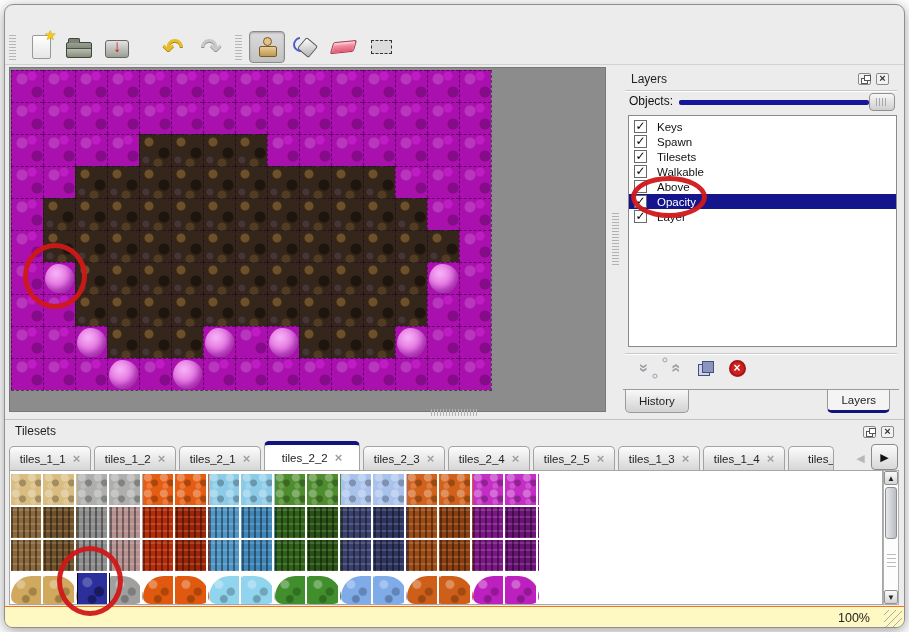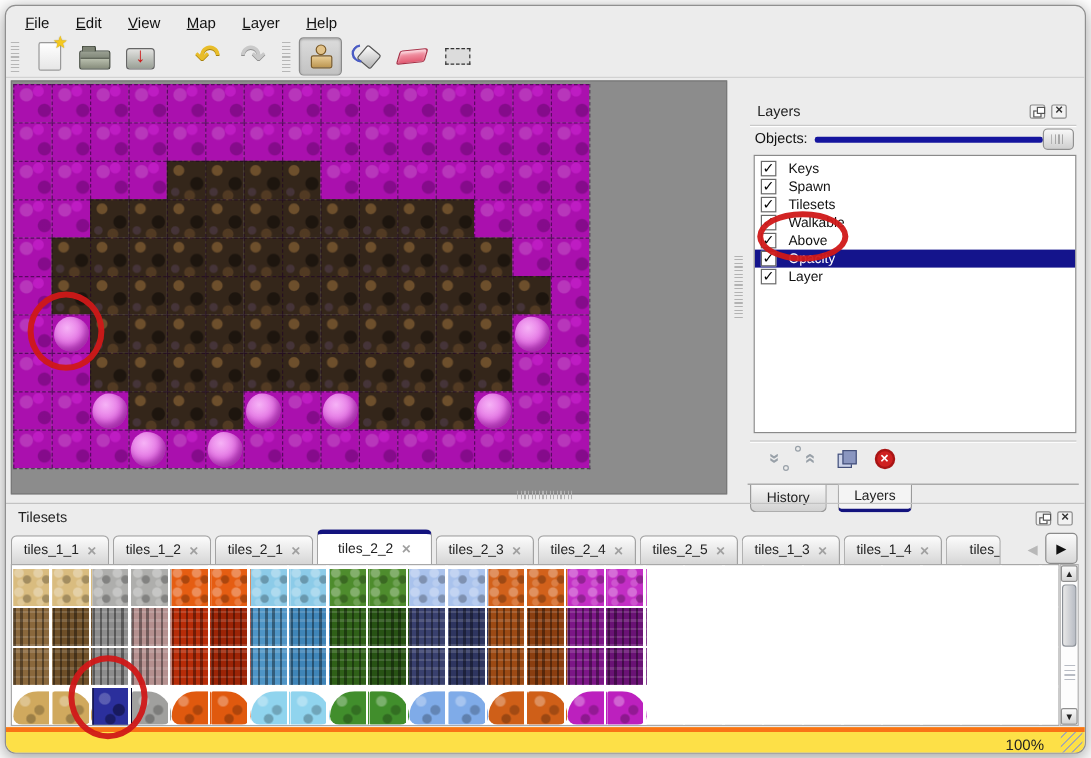--- a/index.html
+++ b/index.html
@@ -54,21 +54,21 @@
   .tile.p { background-color:#aa10ae; }
   .tile.p::after { content:""; position:absolute; inset:1px; border-radius:46% 54% 50% 50% / 52% 46% 54% 48%;
     background:radial-gradient(circle at 38% 32%, #f6b2f6, #e372e3 52%, #c83cc8 96%);
     box-shadow:inset -3px -4px 6px rgba(120,10,130,.55); }
   
   .vsplit-grip { position:absolute; left:607px; top:208px; width:7px; height:52px;
     background:repeating-linear-gradient(0deg,#b2b2b2 0 1px,transparent 1px 3px); }
   .hsplit-grip { position:absolute; left:426px; top:404px; width:46px; height:7px;
     background:repeating-linear-gradient(90deg,#b2b2b2 0 1px,transparent 1px 3px); }
   
-  .layers-panel { position:absolute; left:618px; top:76px; width:276px; height:346px; }
+  .layers-panel { position:absolute; left:618px; top:62px; width:276px; height:346px; }
   .panel-title { font-size:12px; color:#222; }
   .layers-panel .panel-title { position:absolute; left:8px; top:5px; }
   .mini { position:absolute; width:13px; height:12px; border:1px solid #8a8a8a; background:#f2f2f2; border-radius:2px; }
   .mini-restore::before { content:""; position:absolute; left:2px; top:4px; width:5px; height:4px; border:1px solid #555; background:#fff; }
   .mini-restore::after  { content:""; position:absolute; left:5px; top:1px; width:5px; height:4px; border:1px solid #555; background:#fff; }
   .mini-close { text-align:center; font-size:11px; font-weight:bold; color:#333; line-height:9px; }
   .lp-sep { position:absolute; left:2px; right:2px; height:1px; background:#c9c9c9; box-shadow:0 1px 0 #fff; }
   .opacity-label { position:absolute; left:6px; top:27px; font-size:12px; color:#111; }
   .opacity-track { position:absolute; left:56px; top:33px; width:190px; height:5px; background:#15159e; border-radius:2px; }
   .opacity-handle { position:absolute; left:246px; top:26px; width:26px; height:18px; border:1px solid #909090; border-radius:4px;
@@ -81,21 +81,21 @@
   .layer-btns { position:absolute; left:0; top:290px; display:flex; gap:9px; padding-left:10px; }
   .pbtn { width:22px; height:22px; display:flex; align-items:center; justify-content:center; }
   .chev { font-size:16px; font-weight:bold; color:#98a0a8; position:relative; }
   .chev.up   { transform:rotate(90deg); }
   .chev.down { transform:rotate(-90deg); }
   .chev::after { content:""; position:absolute; left:50%; top:-4px; width:3px; height:3px; border:1px solid #98a0a8; border-radius:50%; transform:translateX(6px); }
   .icon-copy { width:16px; height:15px; position:relative; }
   .icon-copy::before { content:""; position:absolute; left:0; bottom:0; width:10px; height:10px; border:1px solid #44507a; background:#cdd4ea; }
   .icon-copy::after  { content:""; position:absolute; right:0; top:0; width:10px; height:10px; border:1px solid #44507a; background:#8a96c0; }
   .icon-delete { width:17px; height:17px; border-radius:50%; background:#cf2020; border:2px solid #a81414; color:#fff; font-weight:bold; font-size:12px; line-height:12px; text-align:center; }
-  .south-tabs { position:absolute; left:0; right:0; top:322px; height:26px; border-top:1px solid #9a9a9a; display:flex; padding-left:2px; }
+  .south-tabs { position:absolute; left:0; right:0; top:322px; height:26px; border-top:1px solid #9a9a9a; display:flex; padding-left:2px;justify-content:space-between; }
   .stab { height:23px; padding:0 13px; margin-right:9px; background:linear-gradient(#f8f8f8,#d2d2d2); border:1px solid #9a9a9a; border-top:none; border-radius:0 0 5px 5px; font-size:11.5px; display:flex; align-items:center; color:#222; }
   .stab.active { background:#f4f4f4; border-bottom:3px solid #13137e; }
   
   .tilesets-panel { position:absolute; left:0; right:0; top:414px; bottom:0; border-top:1px solid #c2c2c2; }
   .tilesets-panel .panel-title { position:absolute; left:10px; top:4px;text-align:center; }
   .tabbar { position:absolute; left:4px; top:21px; height:29px; display:flex; align-items:flex-end; }
   .ttab { height:24px; margin-right:3px; padding:0 19px; background:linear-gradient(#fcfcfc,#d6d6d6); border:1px solid #a2a2a2; border-bottom:none; border-radius:5px 5px 0 0; display:flex; align-items:center; gap:7px; font-size:11.5px; color:#222; width:82px; justify-content:center; }
   .ttab.active { height:29px; background:#fff; border-top:4px solid #13137e; width:96px; position:relative; z-index:3; }
   .ttab.trunc { width:46px; overflow:hidden; justify-content:flex-start; }
   .tclose { color:#a0a0a0; font-weight:bold; font-size:13px; line-height:10px; }
@@ -126,43 +126,35 @@
     border:1px solid #05052a; }
   .gridlines { position:absolute; inset:0; pointer-events:none;
     background-image:repeating-linear-gradient(90deg, transparent 0 31px, #fff 31px 33px),
                      repeating-linear-gradient(0deg, transparent 0 31px, #fff 31px 33px); }
   .vscroll { position:absolute; left:878px; top:50px; width:16px; height:135px; background:#fdfdfd; border:1px solid #b0b0b0; }
   .vs-btn { position:absolute; left:0; width:14px; height:14px; background:linear-gradient(#fafafa,#d4d4d4); border:1px solid #909090; border-radius:2px; font-size:8px; color:#222; text-align:center; line-height:13px; }
   .vs-up { top:0; } .vs-down { bottom:0; }
   .vs-thumb { position:absolute; left:1px; top:16px; width:12px; height:52px; background:linear-gradient(90deg,#e8e8e8,#b8bcc4); border:1px solid #8a8f96; border-radius:3px; }
   .vs-grip { position:absolute; left:3px; top:82px; width:9px; height:14px; background:repeating-linear-gradient(0deg,#b8bcc4 0 1px,transparent 1px 4px); }
   
-  .statusbar { position:absolute; left:0; right:0; top:186px; height:24px; background:#fde047; border-top:4px solid #f97316; }
+  .statusbar { position:absolute; left:0; right:0; top:186px; height:24px; background:#fef9c3; border-top:1px solid #f97316; }
   .zoom-label { position:absolute; right:34px; top:4px; font-size:12.5px; color:#222; }
   .resize-grip { position:absolute; right:2px; bottom:2px; width:18px; height:18px;
     background:repeating-linear-gradient(135deg, transparent 0 3px, #aaa 3px 4px, transparent 4px 5px); }
   
   .anno { position:absolute; border:5px solid rgba(208,24,24,.95); border-radius:50%; z-index:50; pointer-events:none; }
   .anno-map  { left:18px;  top:238px; width:64px; height:66px; }
   .anno-obj  { left:626px; top:171px; width:76px; height:42px; }
   .anno-tile { left:52px;  top:541px; width:66px; height:70px; }
 </style>
 </head>
 <body>
 
 <div class="window">
 
-  <div class="menubar">
-      <span class="menu-item">File</span>
-      <span class="menu-item">Edit</span>
-      <span class="menu-item">View</span>
-      <span class="menu-item">Map</span>
-      <span class="menu-item">Layer</span>
-      <span class="menu-item">Help</span>
-    </div>
 
   <div class="toolbar">
       <div class="tgrip"></div>
       <div class="tbtn">
         <div class="icon-new-file"></div>
       </div>
       <div class="tbtn">
         <div class="icon-open-folder"></div>
       </div>
       <div class="tbtn">

